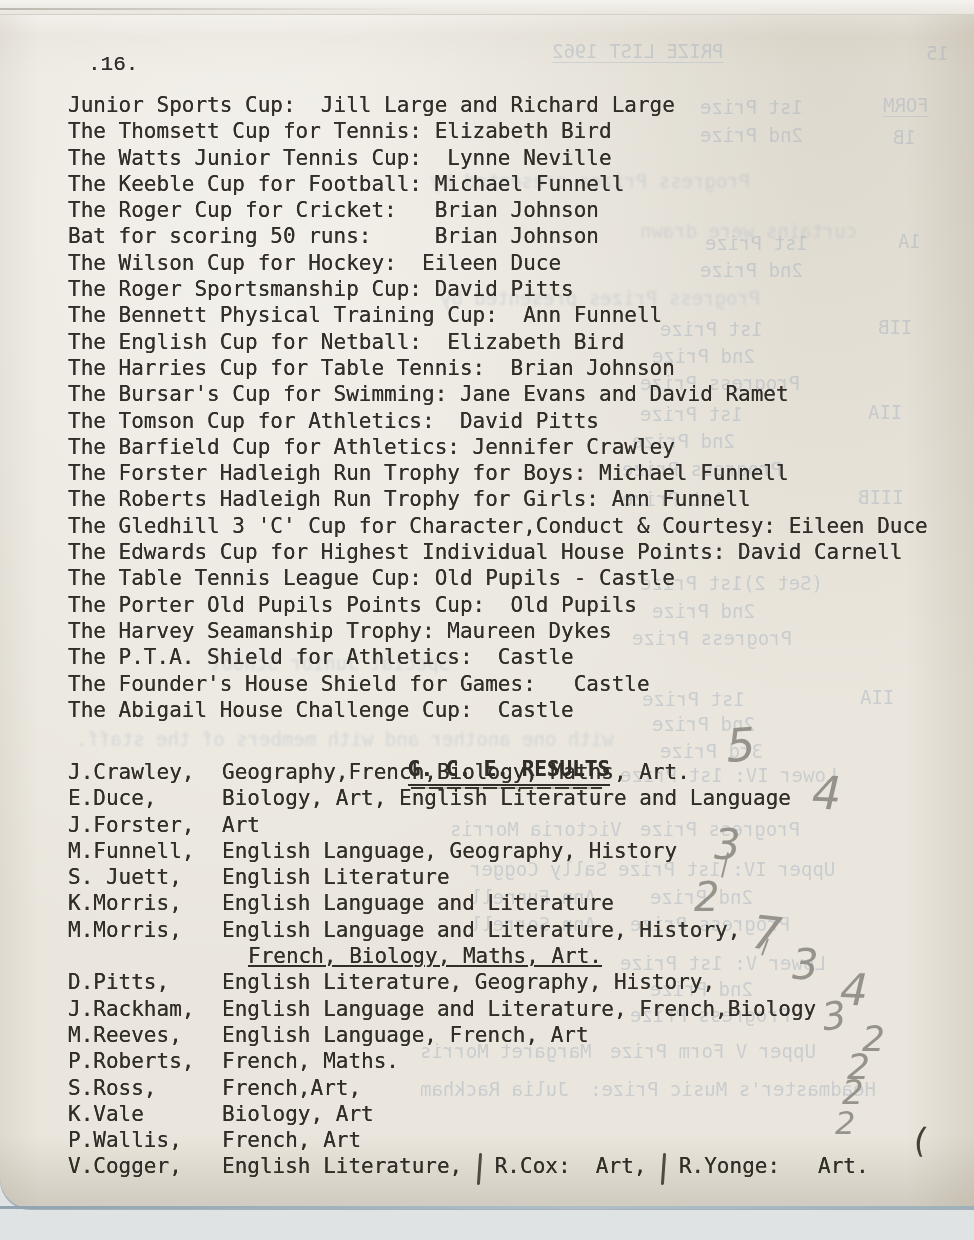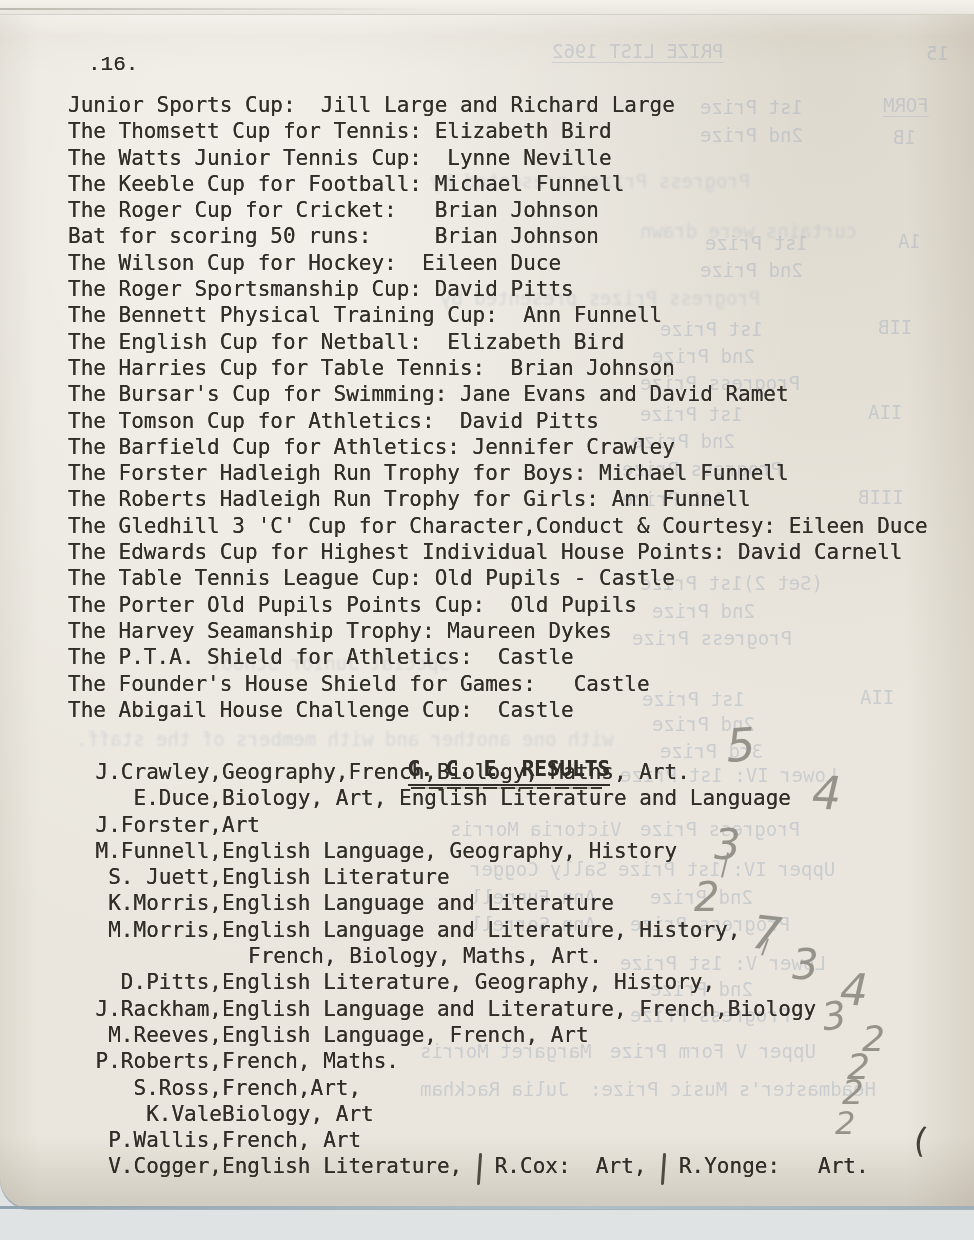--- a/index.html
+++ b/index.html
@@ -25,23 +25,23 @@
   .pgnum{left:88px;top:52px;font-family:Liberation Mono, monospace;}
   .title{left:345px;top:64px;font-weight:bold;letter-spacing:0.5px;}
   .gcehead{left:332px;top:730px;font-weight:bold;}
   .u2{display:inline-block;border-bottom:2.5px solid #312d28;padding-bottom:1px;position:relative;}
   .u2::after{content:"";position:absolute;left:3px;right:8px;bottom:-5px;height:2px;
     background:repeating-linear-gradient(90deg,#3a352f 0 14px, rgba(58,53,47,0.25) 14px 18px);}
   .trophies{position:absolute;left:68px;top:92px;}
   .trophies div{white-space:pre;}
   .gce{position:absolute;left:68px;top:759px;width:880px;}
   .gcerow{display:flex;}
-  .gcerow .nm{width:154px;flex:none;text-align:right;}
+  .gcerow .nm{width:154px;flex:none;}
   .gcerow .sub{white-space:pre;}
-  .gcerow .sub.ind{padding-left:26px;}
+  .gcerow .sub.ind{padding-left:26px;text-decoration:underline;}
   .penbar{display:inline-block;width:2.5px;height:32px;background:#4f4a42;border-radius:2px;
     vertical-align:-8px;margin:0 14px 0 16px;transform:rotate(4deg);}
   .paren{position:absolute;font-family:"DejaVu Sans",sans-serif;font-size:34px;color:#45413a;transform:rotate(8deg);}
   .pencil{position:absolute;font-family:"DejaVu Sans",sans-serif;font-style:italic;
     color:#8f8c85;opacity:0.92;font-weight:400;}
   .ptail{position:absolute;width:2px;background:#979490;border-radius:2px;}
   .ghost{position:absolute;color:#9fabbc;opacity:0.42;font-size:19px;white-space:pre;
     transform:scaleX(-1);filter:blur(0.5px);}
   .ghost.gu{border-bottom:1.5px solid rgba(159,171,188,0.8);}
   .ghost.glong{opacity:0.30;filter:blur(0.9px);}

